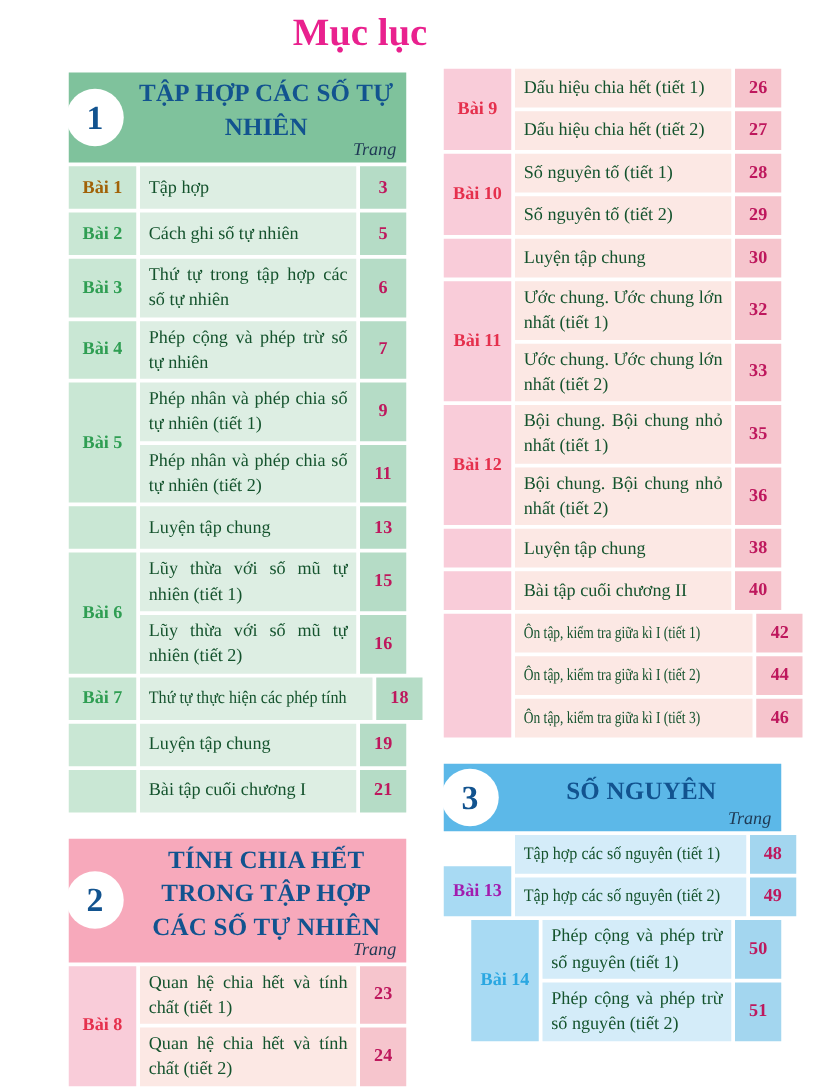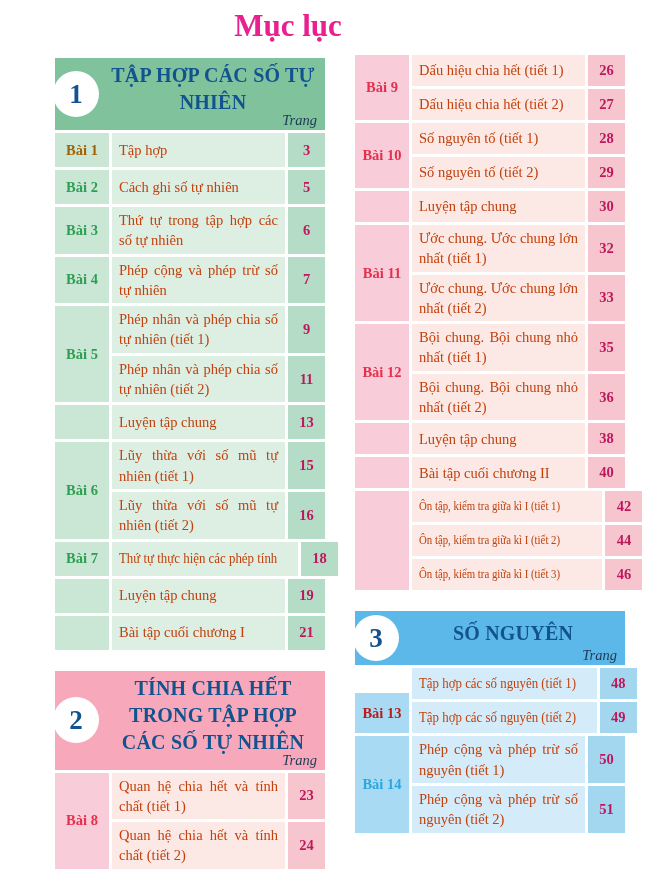--- a/index.html
+++ b/index.html
@@ -40,21 +40,21 @@
   .toc-table{display:flex;flex-direction:column;gap:3px;}
   .lesson-group{display:flex;gap:3px;}
   .lesson-label{
     width:54px;flex:0 0 54px;background:var(--lbl);color:var(--lblc);
     display:flex;align-items:center;justify-content:center;
     font-weight:bold;font-size:14.5px;
   }
   .group-rows{flex:1;display:flex;flex-direction:column;gap:3px;}
   .toc-row{display:flex;gap:3px;}
   .row-text{
-    flex:1;background:var(--cell);color:#c2410c;
+    flex:1;background:var(--cell);color:#14532d;
     display:flex;align-items:center;min-height:34px;
     padding:3px 7px;box-sizing:border-box;font-size:14.5px;line-height:1.4;
   }
   .dense .row-text{min-height:31px;}
   .row-text span{display:block;width:100%;text-align:justify;}
   .row-text.fit-sm span{white-space:nowrap;text-align:left;font-size:14px;
     transform:scaleX(.92);transform-origin:0 50%;}
   .row-text.fit-md span{white-space:nowrap;text-align:left;font-size:13.5px;
     transform:scaleX(.80);transform-origin:0 50%;}
   .page-number{
@@ -349,38 +349,38 @@
         </div>
       </div>
     </div>
     <div class="chapter-header not-first" style="--hdr: #5cb8e8; --lbl: #a8daf3; --cell: #d4ecf9; --pg: #a3d6ef; --lblc: #2aa7e1; --hdrt: #12538f;">
       <div class="chapter-badge">3</div>
       <div class="chapter-title">SỐ NGUYÊN</div>
       <div class="trang-label">Trang</div>
     </div>
     <div class="toc-table dense" style="--hdr: #5cb8e8; --lbl: #a8daf3; --cell: #d4ecf9; --pg: #a3d6ef; --lblc: #2aa7e1; --hdrt: #12538f;">
       <div class="lesson-group">
-        <div class="lesson-label" style="color: #b91c1c; margin-top: 25px;">Bài 13</div>
+        <div class="lesson-label" style="color: #a21caf; margin-top: 25px;">Bài 13</div>
         <div class="group-rows">
           <div class="toc-row">
             <div class="row-text fit-sm">
               <span>Tập hợp các số nguyên (tiết 1)</span>
             </div>
             <div class="page-number">48</div>
           </div>
           <div class="toc-row">
             <div class="row-text fit-sm">
               <span>Tập hợp các số nguyên (tiết 2)</span>
             </div>
             <div class="page-number">49</div>
           </div>
         </div>
       </div>
       <div class="lesson-group">
-        <div class="lesson-label" style="color: rgb(42, 167, 225);">Bài 14</div>
+        <div class="lesson-label" style="color: rgb(42, 167, 225); margin-left: 22px;">Bài 14</div>
         <div class="group-rows">
           <div class="toc-row">
             <div class="row-text">
               <span>Phép cộng và phép trừ số nguyên (tiết 1)</span>
             </div>
             <div class="page-number">50</div>
           </div>
           <div class="toc-row">
             <div class="row-text">
               <span>Phép cộng và phép trừ số nguyên (tiết 2)</span>

